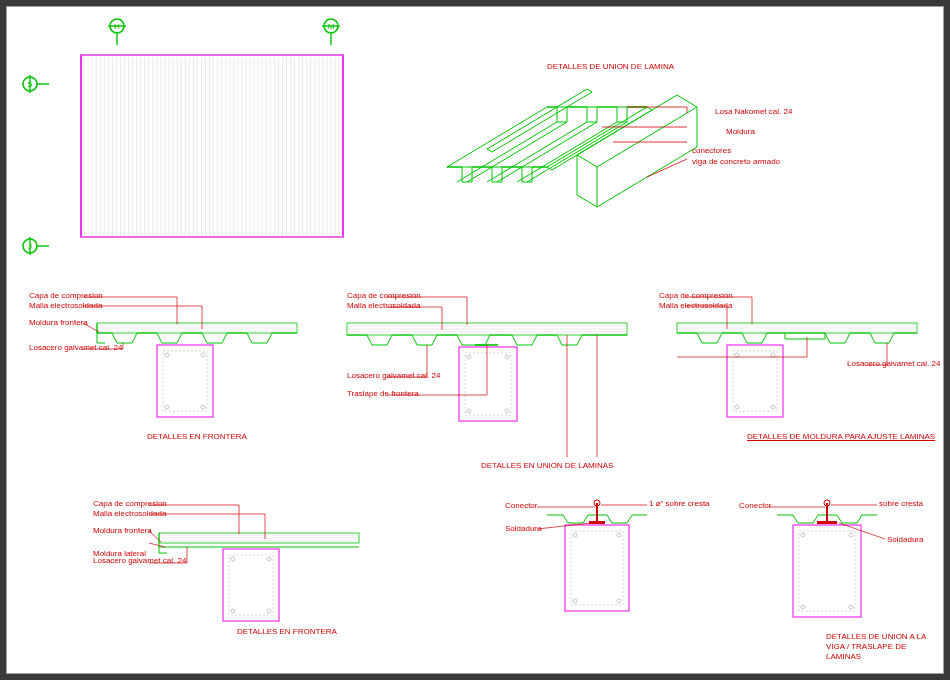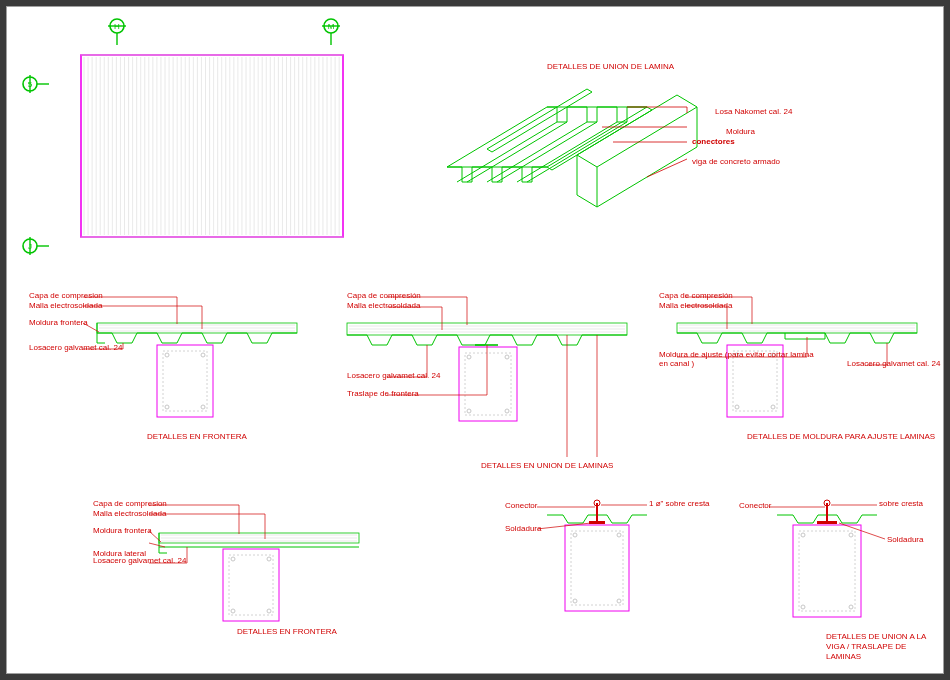--- a/index.html
+++ b/index.html
@@ -151,21 +151,21 @@
     <g stroke="#d00000" stroke-width="0.8">
       <line x1="200" y1="40" x2="260" y2="40"></line>
         <line x1="260" y1="40" x2="260" y2="46"></line>
       <line x1="175" y1="60" x2="260" y2="60"></line>
       <line x1="186" y1="75" x2="260" y2="75"></line>
       <line x1="220" y1="110" x2="260" y2="92"></line>
     </g>
   </svg>
   <div class="txt" style="left:708px;top:100px;">Losa Nakomet cal. 24</div>
   <div class="txt" style="left:685px;top:120px;padding-left:34px;">Moldura</div>
-  <div class="txt" style="left:685px;top:130px;font-weight:bold;">conectores</div>
+  <div class="txt" style="left:685px;top:139px;">conectores</div>
   <div class="txt" style="left:685px;top:150px;">viga de concreto armado</div>
 
   <div style="position:absolute;left:20px;top:280px;width:280px;height:170px;">
     <svg width="280" height="170">
 
       <rect x="70" y="36" width="200" height="10" fill="none" stroke="#00c400" stroke-width="0.8"></rect>
       <g stroke="#c7c7c7" stroke-width="0.4">
         <line x1="72" y1="38" x2="268" y2="38"></line>
           <line x1="72" y1="41" x2="268" y2="41"></line>
           <line x1="72" y1="44" x2="268" y2="44"></line>
@@ -267,23 +267,22 @@
         <line x1="70" y1="42" x2="70" y2="19"></line>
           <line x1="70" y1="19" x2="28" y2="19"></line>
         <line x1="150" y1="50" x2="150" y2="70"></line>
           <line x1="150" y1="70" x2="20" y2="70"></line>
         <line x1="230" y1="56" x2="230" y2="78"></line>
           <line x1="230" y1="78" x2="210" y2="78"></line>
       </g>
     </svg>
     <div class="txt" style="left:2px;top:4px;">Capa de compresión</div>
     <div class="txt" style="left:2px;top:14px;">Malla electrosoldada</div>
-    <div class="txt" style="left:2px;top:63px;max-width:160px;white-space:normal;line-height:9px;">Moldura de ajuste (para evitar cortar lamina en canal )</div>
     <div class="txt" style="left:190px;top:72px;">Losacero galvamet cal. 24</div>
-    <div class="title" style="left:90px;top:145px;">DETALLES DE MOLDURA PARA AJUSTE LAMINAS</div>
+    <div class="title" style="left:90px;top:145px;text-decoration:underline;">DETALLES DE MOLDURA PARA AJUSTE LAMINAS</div>
   </div>
 
   <div style="position:absolute;left:80px;top:490px;width:280px;height:160px;">
     <svg width="280" height="160">
       <rect x="72" y="36" width="200" height="10" fill="none" stroke="#00c400" stroke-width="0.8"></rect>
       <g stroke="#c7c7c7" stroke-width="0.4">
         <line x1="74" y1="38" x2="270" y2="38"></line>
           <line x1="74" y1="41" x2="270" y2="41"></line>
           <line x1="74" y1="44" x2="270" y2="44"></line>
       </g>

